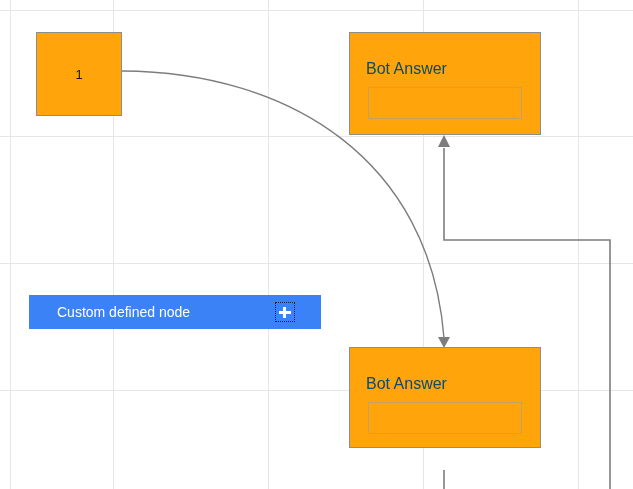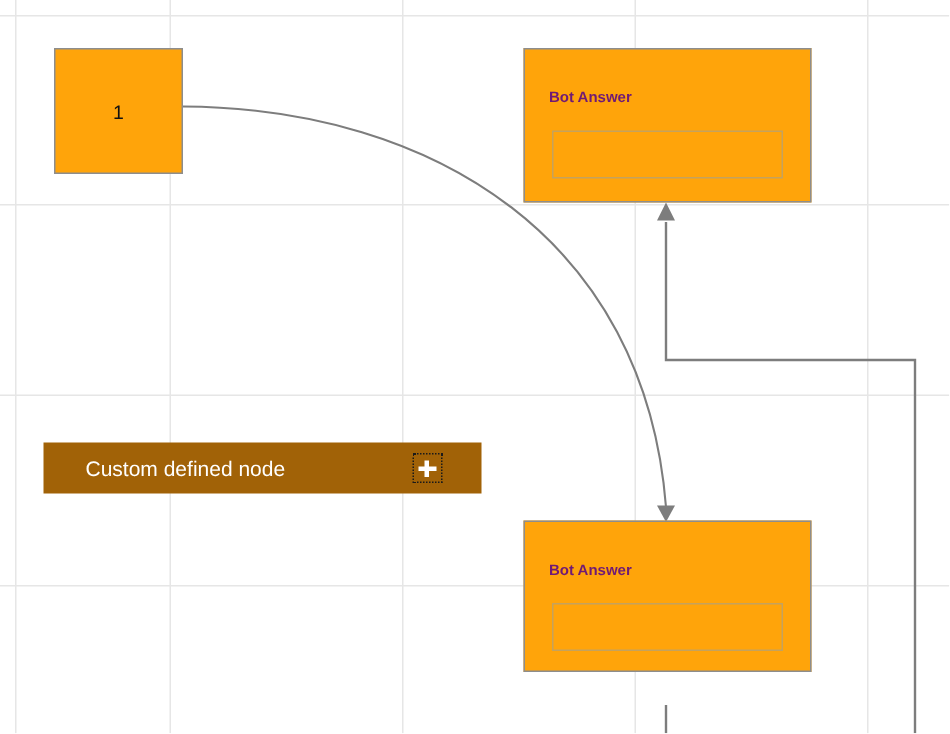--- a/index.html
+++ b/index.html
@@ -76,44 +76,43 @@
     height: 102px;
     padding: 0;
   }
   .node-bot-top  { left: 349px; top: 32px;  height: 103px; }
   .node-bot-bot  { left: 349px; top: 347px; height: 101px; }
 
   .node-bot-title {
     position: absolute;
     left: 16px;
     top: 27px;
-    font-size: 10px;
-    color: #701a75;
+    font-size: 16px;
+    color: #0c4a6e;
     white-space: nowrap;
-    font-weight: bold;
   }
   .node-bot-slot {
     position: absolute;
     left: 18px;
     right: 18px;
     top: 54px;
     height: 32px;
     box-sizing: border-box;
     border: 1px solid #c4a25e;
     background: transparent;
   }
 
   
   .palette-item {
     position: absolute;
     left: 29px;
     top: 295px;
     width: 292px;
     height: 34px;
-    background: #a16207;
+    background: #3b82f6;
     box-sizing: border-box;
     display: flex;
     align-items: center;
   }
   .palette-item-label {
     color: #ffffff;
     font-size: 14px;
     margin-left: 28px;
     white-space: nowrap;
   }

